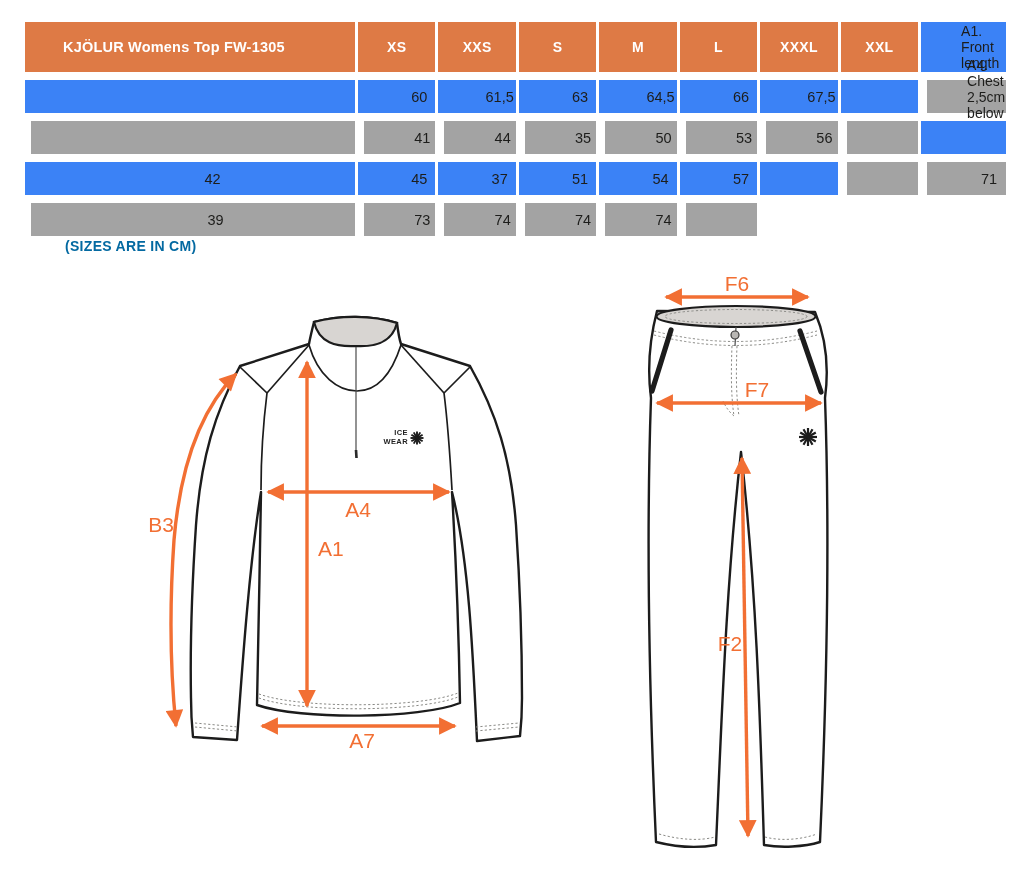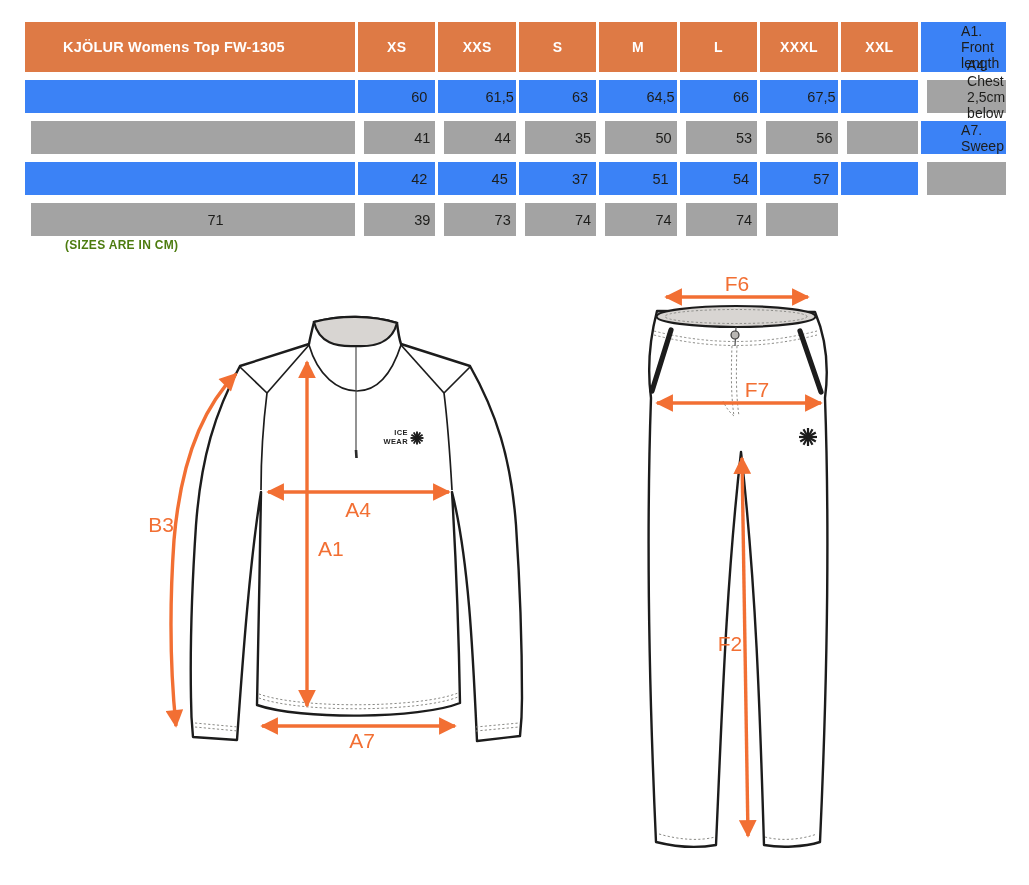--- a/index.html
+++ b/index.html
@@ -23,21 +23,21 @@
     display:flex; align-items:center; justify-content:center;
     font-size:14.5px; color:#1d1d1b;padding-left:45px;
   }
   .cell.label { justify-content:flex-start; padding-left:40px; font-size:14px; }
   .rowA { background:#3b82f6; }
   .rowB { background:#a3a3a3;margin-left:6px; }
 
   
   .note {
     position:absolute; left:65px; top:238px;
-    color:#4d7c0f; font-size:12px; font-weight:bold; letter-spacing:.3px;
+    color:#0369a1; font-size:14px; font-weight:bold; letter-spacing:.3px;
   }
 
   
   .diagram-svg { position:absolute; left:0; top:260px; }
   .outline  { fill:#ffffff; stroke:#1c1c1c; stroke-width:2.4; stroke-linejoin:round; }
   .seam     { fill:none; stroke:#1c1c1c; stroke-width:1.7; stroke-linejoin:round; }
   .thin     { fill:none; stroke:#4a4a4a; stroke-width:1.2; }
   .stitch   { fill:none; stroke:#8a8a86; stroke-width:1; stroke-dasharray:2.2 2.2; }
   .greyfill { fill:#d8d5d2; stroke:#1c1c1c; stroke-width:2.2; }
   .thick    { stroke:#1c1c1c; stroke-width:5.2; stroke-linecap:round; }
@@ -75,21 +75,20 @@
     <div class="cell label rowB">A4. Chest 2,5cm below armpit</div>
     <div class="cell rowB"></div>
     <div class="cell rowB">41</div>
     <div class="cell rowB">44</div>
     <div class="cell rowB">35</div>
     <div class="cell rowB">50</div>
     <div class="cell rowB">53</div>
     <div class="cell rowB">56</div>
     <div class="cell rowB"></div>
 
-    <div class="cell label rowA">A7. Sweep</div>
     <div class="cell rowA"></div>
     <div class="cell rowA">42</div>
     <div class="cell rowA">45</div>
     <div class="cell rowA">37</div>
     <div class="cell rowA">51</div>
     <div class="cell rowA">54</div>
     <div class="cell rowA">57</div>
     <div class="cell rowA"></div>
 
     <div class="cell rowB"></div>

